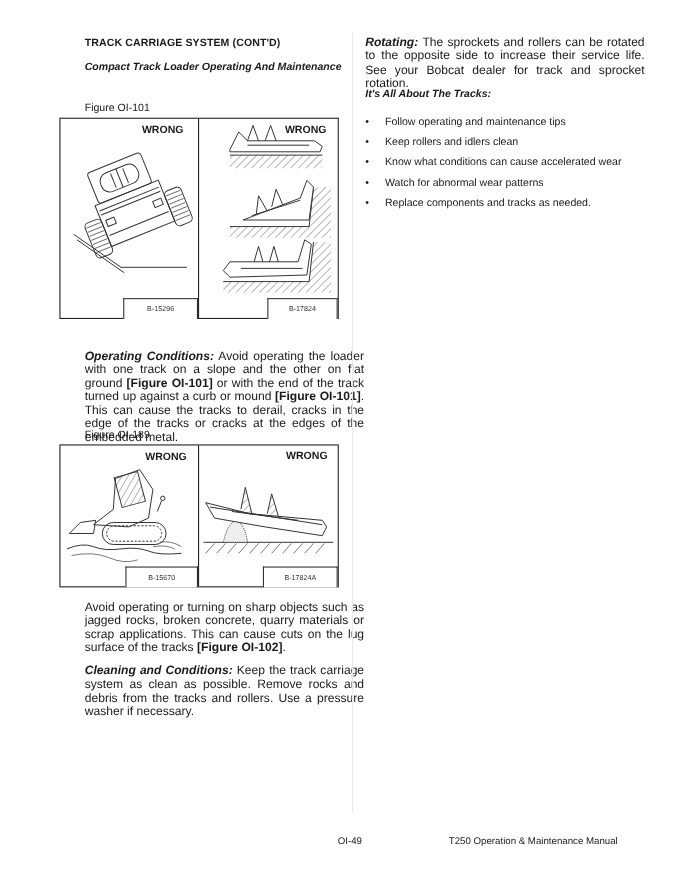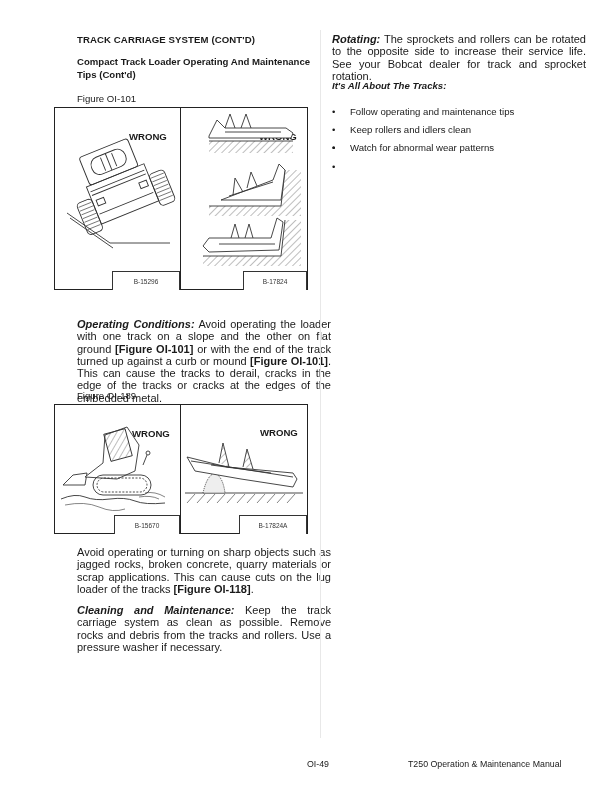--- a/index.html
+++ b/index.html
@@ -9,36 +9,35 @@
   .h1 { font-weight:bold; font-size:9.6px; letter-spacing:0.1px; }
   .h2 { font-weight:bold; font-size:9.6px; line-height:12.5px; }
   .figlabel { font-weight:normal; font-size:9.6px; }
   .para { font-size:11px; line-height:12.3px; text-align:justify; }
   .para b { font-weight:bold; }
   .para .lead { font-weight:bold; font-style:italic; }
   .col-left { left:54px; width:254px;margin-left:23px; }
   .col-right { left:332px; width:254px; }
   .fig { position:absolute; border:1.2px solid #222; background:#fff; box-sizing:border-box; }
   .fig .divider { position:absolute; top:0; bottom:0; width:0; border-left:1.2px solid #222; }
-  .wrong { position:absolute; font-weight:bold; font-size:9.6px;margin-top:18px; }
+  .wrong { position:absolute; font-weight:bold; font-size:9.6px; }
   .code { position:absolute; border:1px solid #333; border-bottom:none; font-size:6.5px; background:#fff;
           box-sizing:border-box; display:flex; align-items:center; justify-content:center; color:#333; }
   .bullets { list-style:none; margin:0; padding:0; }
   .bullets li { position:relative; font-size:9.6px; line-height:12px; margin-bottom:6.2px; padding-left:18px; }
   .bullets li .dot { position:absolute; left:0; top:0; }
   .footer { font-size:8.8px; font-weight:normal; }
   svg { position:absolute; }
 </style>
 </head>
 <body>
 
 <div class="abs h1 col-left" style="top:34px;">TRACK CARRIAGE SYSTEM (CONT'D)</div>
-<div class="abs h2 col-left" style="top:56px;">
+<div class="abs h2 col-left" style="top:56px;font-style:italic;">
   <div>Compact Track Loader Operating And Maintenance</div>
-  <div>Tips (Cont'd)</div>
 </div>
 <div class="abs figlabel col-left" style="top:93px;">Figure OI-101</div>
 
 <div class="fig" style="left:54px; top:107px; width:254px; height:183px;">
   <div class="divider" style="left:125px;"></div>
   <div class="wrong" style="left:74px; top:5px;">WRONG</div>
   <div class="wrong" style="left:204px; top:5px;">WRONG</div>
 
   <svg style="left:0; top:0;" width="125" height="183" viewBox="0 0 125 183">
     <g fill="none" stroke="#333" stroke-width="0.9">
@@ -165,37 +164,37 @@
       <path d="M62 62 L66 44 L72 64" fill="url(#hatch)"></path>
       <line x1="30" y1="60" x2="90" y2="68"></line>
     </g>
   </svg>
 
   <div class="code" style="left:59px; top:110px; width:66px; height:19px;">B-15670</div>
   <div class="code" style="left:184px; top:110px; width:68px; height:19px;">B-17824A</div>
 </div>
 
 <div class="abs para col-left" style="top:546px;">
-  <span>Avoid operating or turning on sharp objects such as jagged rocks, broken concrete, quarry materials or scrap applications. This can cause cuts on the lug loader of the tracks </span><b>[Figure OI-118]</b><span>.</span>
+  <span>Avoid operating or turning on sharp objects such as jagged rocks, broken concrete, quarry materials or scrap applications. This can cause cuts on the lug surface of the tracks </span><b>[Figure OI-102]</b><span>.</span>
 </div>
 
 <div class="abs para col-left" style="top:604px;">
-  <span class="lead">Cleaning and Maintenance:</span><span> Keep the track carriage system as clean as possible. Remove rocks and debris from the tracks and rollers. Use a pressure washer if necessary.</span>
+  <span class="lead">Cleaning and Conditions:</span><span> Keep the track carriage system as clean as possible. Remove rocks and debris from the tracks and rollers. Use a pressure washer if necessary.</span>
 </div>
 
 <div class="abs para col-right" style="top:33px;">
   <span class="lead">Rotating:</span><span> The sprockets and rollers can be rotated to the opposite side to increase their service life. See your Bobcat dealer for track and sprocket rotation.</span>
 </div>
 
 <div class="abs col-right" style="top:80px; font-weight:bold; font-style:italic; font-size:9.6px;">It's All About The Tracks:</div>
 
 <ul class="abs bullets col-right" style="top:106px;">
   <li><span class="dot">•</span><span>Follow operating and maintenance tips</span></li>
   <li><span class="dot">•</span><span>Keep rollers and idlers clean</span></li>
-  <li><span class="dot">•</span></li>
+  <li><span class="dot">•</span><span>Know what conditions can cause accelerated wear</span></li>
   <li><span class="dot">•</span><span>Watch for abnormal wear patterns</span></li>
-  <li><span class="dot">•</span></li>
+  <li><span class="dot">•</span><span>Replace components and tracks as needed.</span></li>
 </ul>
 
 <div class="abs" style="left:320px; top:30px; width:0; height:708px; border-left:0.6px solid #e8e8e8;"></div>
 
 <div class="abs footer" style="left:307px; top:759px;">OI-49</div>
 <div class="abs footer" style="left:408px; top:759px;">T250 Operation &amp; Maintenance Manual</div>
 
 </body></html>

